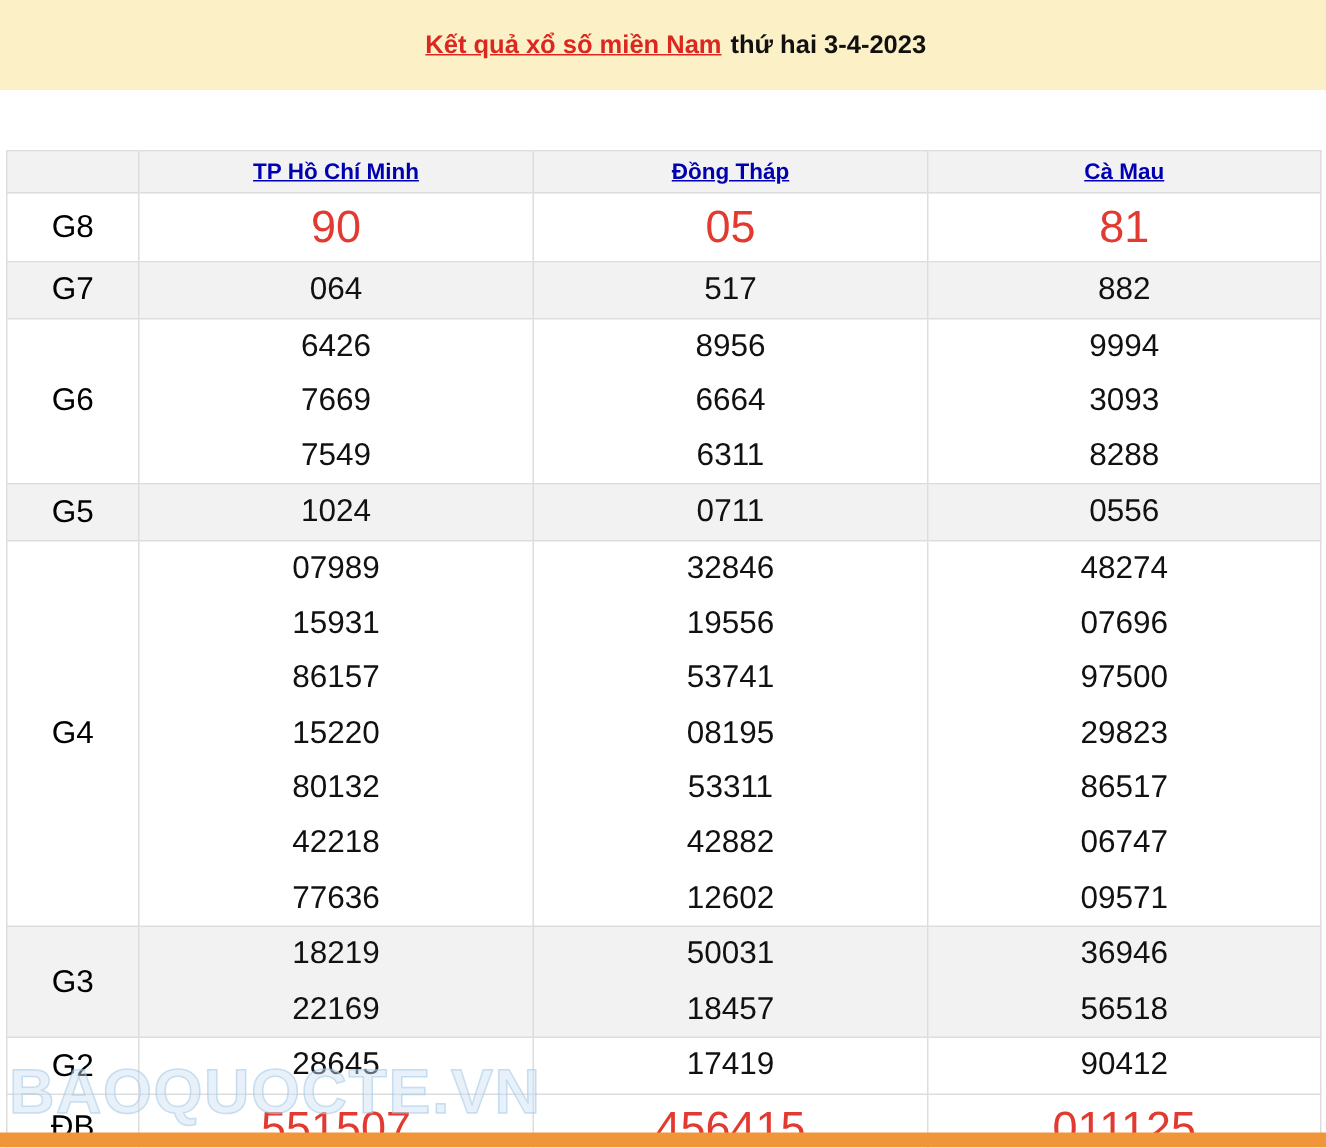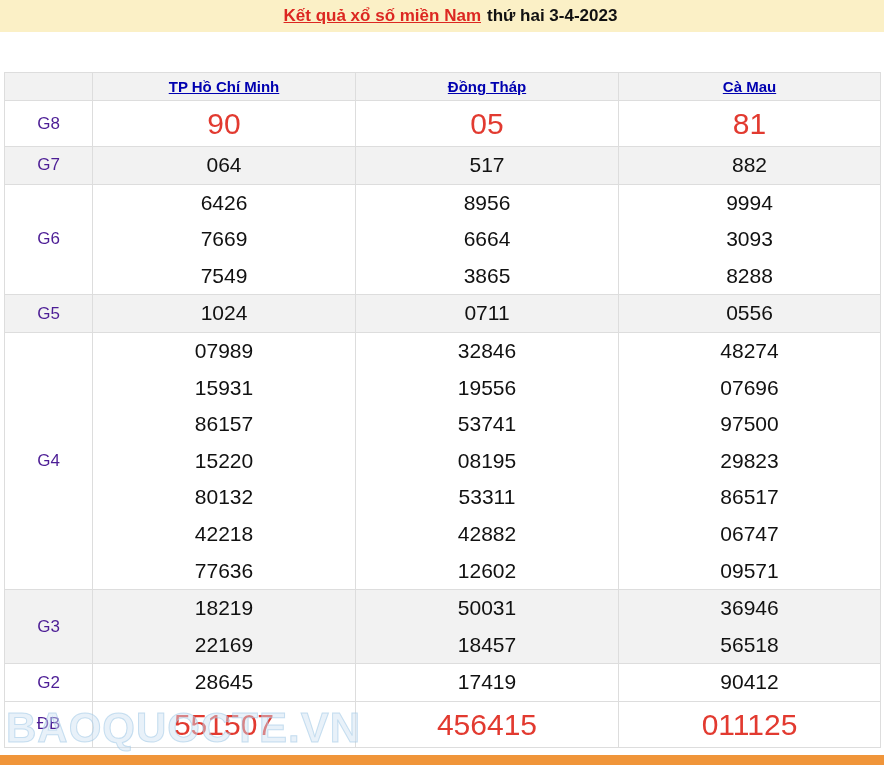--- a/index.html
+++ b/index.html
@@ -14,21 +14,21 @@
   * { box-sizing: border-box; }
   html, body {
     margin: 0; padding: 0;
     width: 884px; height: 765px;
     background: #fff;
     font-family: "Liberation Sans", "DejaVu Sans", sans-serif;
     overflow: hidden;
     position: relative;
   }
   .banner {
-    height: 32px;
+    height: 60px;
     background: var(--banner-bg);
     display: flex;
     align-items: center;
     justify-content: center;
     font-size: 17px;
     font-weight: bold;
     color: #111;
     padding-left: 17px;
   }
   .banner a.title-link {
@@ -55,23 +55,23 @@
     background: var(--shade);
     font-size: 15px;
   }
   a.province-link {
     color: var(--link-blue);
     font-weight: bold;
     text-decoration: underline;
     cursor: pointer;
   }
   td.prize-label {
-    font-size: 17px;
+    font-size: 21px;
     font-weight: normal;
-    color: #4c1d95;
+    color: #000000;
   }
   .num {
     height: 36.6px;
     line-height: 36.6px;
     font-size: 21px;
     font-weight: normal;
     color: #111;
   }
   tr.shaded { background: var(--shade); }
   tr.special .num {
@@ -151,21 +151,21 @@
         <tr>
           <td class="prize-label">G6</td>
           <td>
             <div class="num">6426</div>
             <div class="num">7669</div>
             <div class="num">7549</div>
           </td>
           <td>
             <div class="num">8956</div>
             <div class="num">6664</div>
-            <div class="num">3865</div>
+            <div class="num">6311</div>
           </td>
           <td>
             <div class="num">9994</div>
             <div class="num">3093</div>
             <div class="num">8288</div>
           </td>
         </tr>
         <tr class="shaded">
           <td class="prize-label">G5</td>
           <td>

